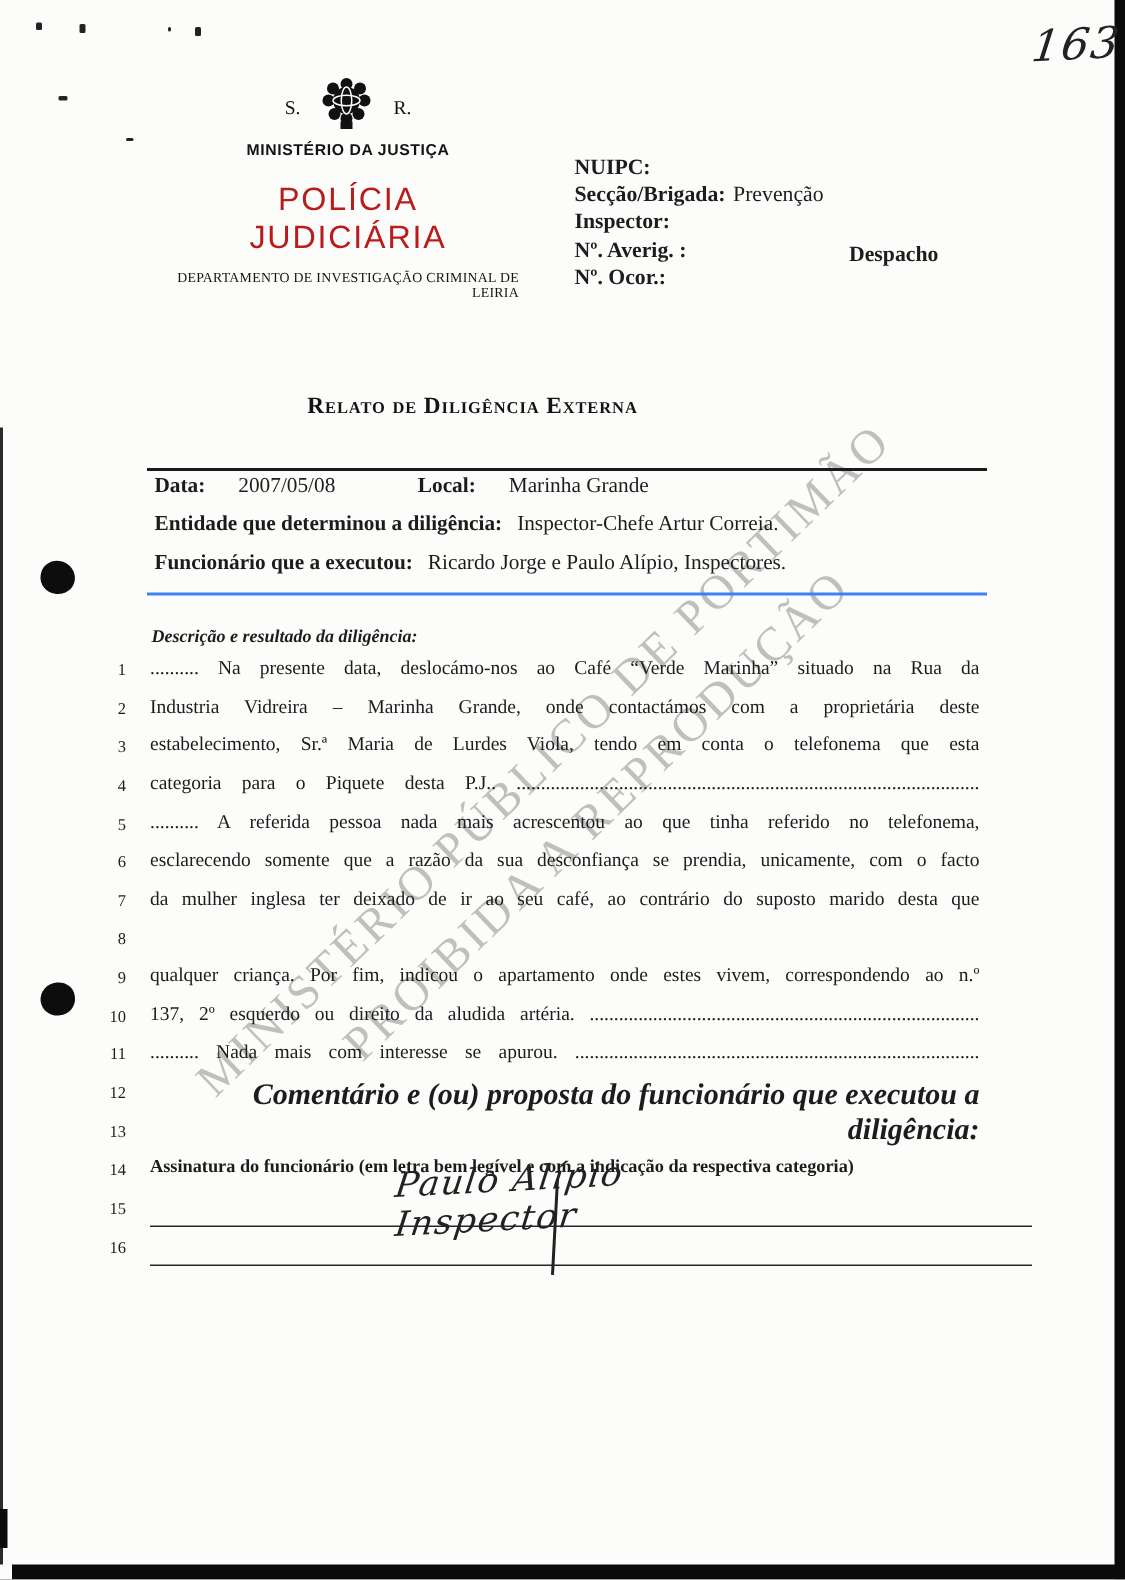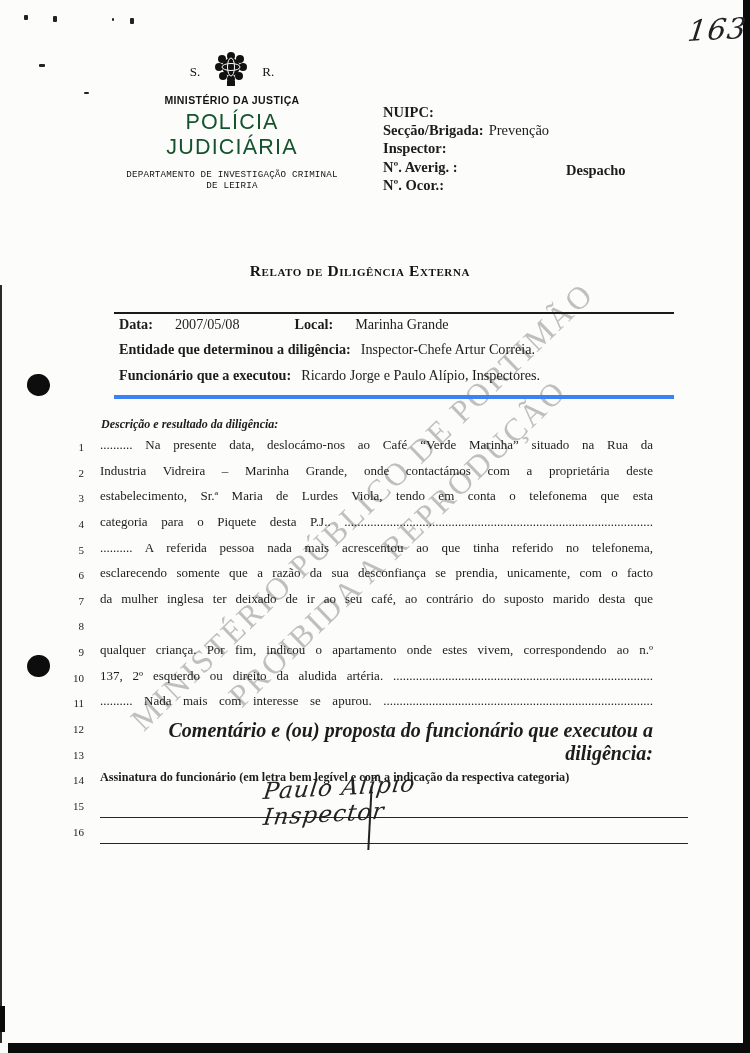--- a/index.html
+++ b/index.html
@@ -25,35 +25,35 @@
     transform:skewX(-10deg) rotate(-3deg); transform-origin:left bottom;
     white-space:nowrap; letter-spacing:1px;
   }
   .pagenum-hw { position:absolute; top:14px; left:686px; font-size:29px; }
 
   
   .header-left { position:absolute; top:52px; left:118px; width:228px; text-align:center; }
   .emblem-row { display:flex; align-items:center; justify-content:center; gap:9px; height:40px; }
   .emblem-sr { font-size:13px; color:#141414; }
   .ministry { font-family:"Liberation Sans", sans-serif; font-size:10.5px; font-weight:bold; letter-spacing:.4px; margin-top:2px; color:#141414; }
-  .org { font-family:"Liberation Sans", sans-serif; font-size:21.5px; letter-spacing:1.2px; margin-top:4px; color:#14532d; }
-  .department { font-family:Liberation Mono, monospace; font-size:9.2px; letter-spacing:.2px; margin-top:9px; color:#141414; }
+  .org { font-family:"Liberation Sans", sans-serif; font-size:21.5px; letter-spacing:1.2px; margin-top:15px; color:#b91c1c; }
+  .department { font-family:Liberation Serif, serif; font-size:9.2px; letter-spacing:.2px; margin-top:9px; color:#141414;text-align:right; }
 
   .header-right { position:absolute; top:55px; left:383px; font-size:14.5px; line-height:18.2px;margin-top:48px; }
   .hr-row .lbl { font-weight:bold; }
   .hr-row .val { font-weight:normal; margin-left:5px; }
   .despacho { position:absolute; top:162px; left:566px; font-weight:bold; font-size:14.5px; }
 
   
-  .title { position:absolute; top:262px; left:160px; width:310px; text-align:right;
+  .title { position:absolute; top:262px; left:160px; width:310px; text-align:center;
            font-weight:bold; font-size:15.5px; font-variant:small-caps; letter-spacing:.6px; color:#141414; }
 
   
-  .info-table { position:absolute; top:312px; left:114px; width:560px;
-                border-top:2px solid #1a1a1a; border-bottom:4px solid #3b82f6;
+  .info-table { position:absolute; top:312px; left:98px; width:560px;
+                border-top:2px solid #1a1a1a; border-bottom:2px solid #3b82f6;
                 font-size:14.2px; padding:2px 0 3px 0;font-family:Liberation Serif, serif; }
   .info-row { display:flex; align-items:baseline; height:25.3px; padding-left:5px; }
   .info-row .lbl { font-weight:bold; }
   .info-row .val { font-weight:normal; }
   .gap-sm { width:22px; } .gap-md { width:55px; } .gap-lg { width:10px; }
 
   
   .desc-heading { position:absolute; top:417px; left:101px; font-weight:bold; font-style:italic; font-size:12px; }
   #body-lines { position:absolute; top:435px; left:0; width:750px; }
   .bline { position:relative; height:25.65px; }

